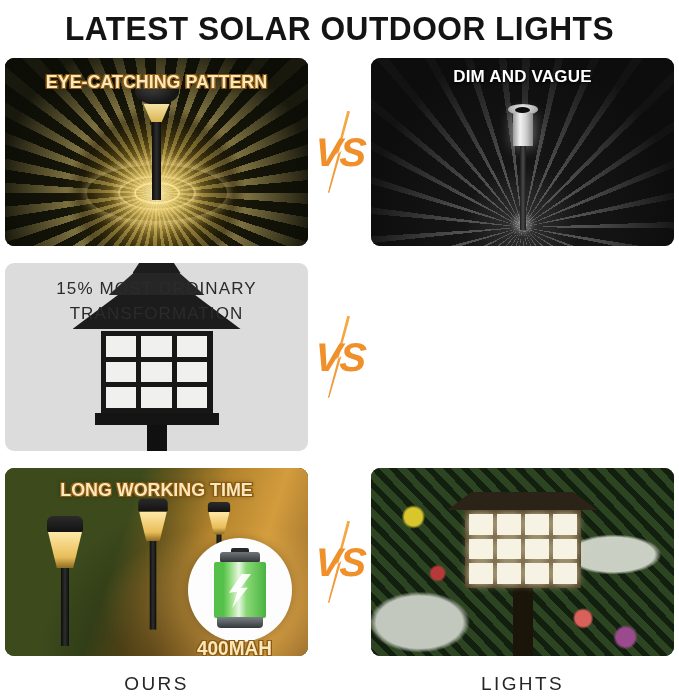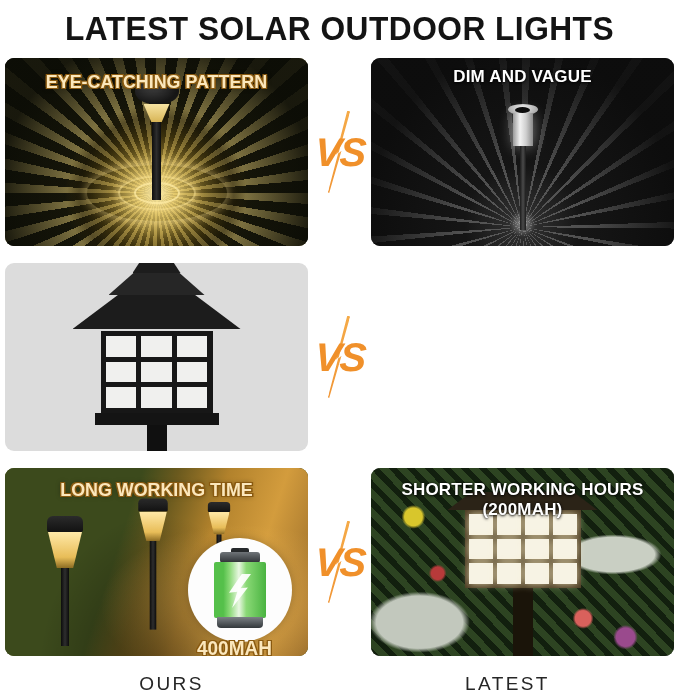--- a/index.html
+++ b/index.html
@@ -329,21 +329,21 @@
              clip-path:polygon(16% 0,84% 0,100% 100%,0 100%); }
   .lt-body { width:116px; height:78px; margin:0 auto; background:#4a3b22; padding:4px;
              box-sizing:border-box; display:grid;
              grid-template-columns:repeat(4,1fr); grid-template-rows:repeat(3,1fr); gap:4px;}
   .lt-pane { background:#f7f3e4; box-shadow:0 0 8px rgba(255,243,200,.8);}
   .lt-post { width:20px; height:78px; margin:0 auto; background:#1a1409;}
 
   
   .footer-row {
     display:flex; justify-content:space-between;
-    padding:0 20px; box-sizing:border-box;
+    padding:0 5px; box-sizing:border-box;
     margin-top: 4px;
   }
   .footer-label {
     width:303px; text-align:center;
     font-size:19px; color:#262626; letter-spacing:2.4px;
   }
 </style>
 </head>
 <body>
 
@@ -404,20 +404,24 @@
           <div class="pg-pane"></div>
           <div class="pg-pane"></div>
           <div class="pg-pane"></div>
           <div class="pg-pane"></div>
           <div class="pg-pane"></div>
           <div class="pg-pane"></div>
           <div class="pg-pane"></div>
         </div>
         <div class="pg-base"></div>
         <div class="pg-post"></div>
+      </div>
+      <div class="panel-caption cap-dark" style="top:14px;">
+        <div>15% MOST ORDINARY</div>
+        <div>TRANSFORMATION</div>
       </div>
     </div>
   </div>
 
   <div class="compare-row">
 
     <div class="panel">
       <div class="art-grass"></div>
 
       <div class="glight" style="left:42px; top:48px;">
@@ -468,24 +472,20 @@
           <div class="lt-pane"></div>
           <div class="lt-pane"></div>
           <div class="lt-pane"></div>
           <div class="lt-pane"></div>
           <div class="lt-pane"></div>
           <div class="lt-pane"></div>
           <div class="lt-pane"></div>
         </div>
         <div class="lt-post"></div>
       </div>
-      <div class="panel-caption cap-white" style="top:12px;">
-        <div>SHORTER WORKING HOURS</div>
-        <div>(200MAH)</div>
-      </div>
     </div>
   </div>
 </div>
 
 <div class="footer-row">
   <div class="footer-label">OURS</div>
-  <div class="footer-label">LATEST</div>
+  <div class="footer-label">LIGHTS</div>
 </div>
 
 </body></html>

